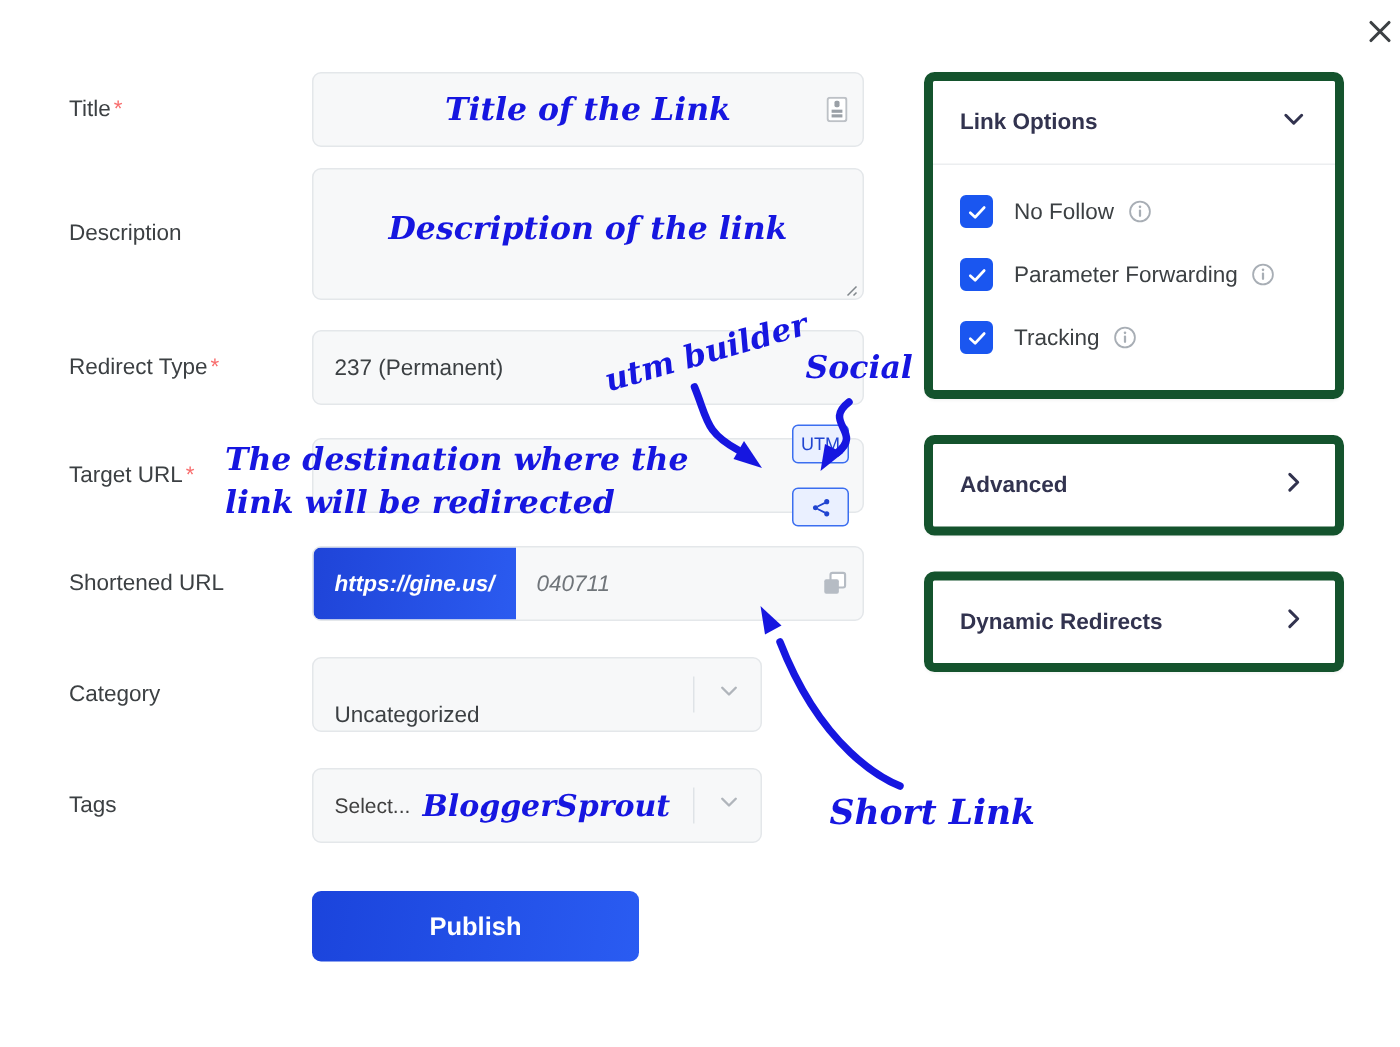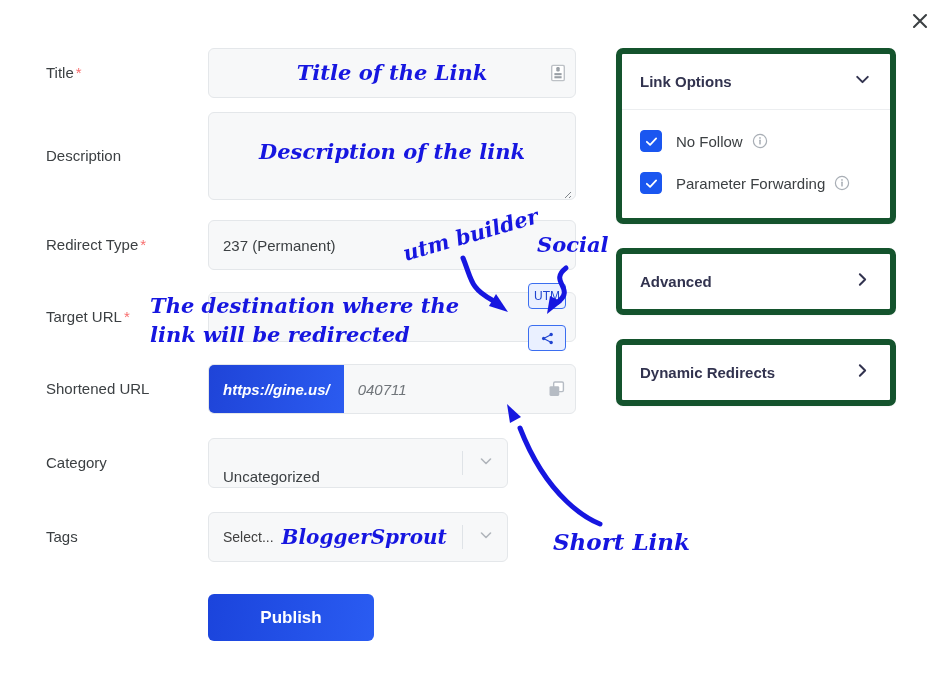--- a/index.html
+++ b/index.html
@@ -207,21 +207,21 @@
     align-items: center;
     justify-content: center;
     cursor: pointer;
     box-sizing: border-box;
   }
 
   
   .publish-btn {
     margin-left: 162px;
     margin-top: 18px;
-    width: 166px;
+    width: 218px;
     height: 47px;
     background: linear-gradient(100deg, #1b44dc 0%, #2a5cf2 100%);
     border: none;
     border-radius: 6px;
     color: #fff;
     font-size: 17px;
     font-weight: bold;
     font-family: "Liberation Sans", sans-serif;
     cursor: pointer;
   }
@@ -469,20 +469,35 @@
           <span class="check-label">Parameter Forwarding</span>
           <span class="info-icon">
             <svg width="16" height="16" viewBox="0 0 16 16">
                 <circle cx="8" cy="8" r="6.6" fill="none" stroke="#a8aeb5" stroke-width="1.2"></circle>
                 <circle cx="8" cy="4.9" r="0.85" fill="#a8aeb5"></circle>
                 <rect x="7.25" y="6.6" width="1.5" height="5" rx="0.7" fill="#a8aeb5"></rect>
               </svg>
           </span>
         </div>
 
+        <div class="check-row">
+          <span class="cbox on">
+            <svg width="13" height="13" viewBox="0 0 14 14">
+                <path d="M2 7.3 L5.5 10.6 L12 3.6" stroke="#ffffff" stroke-width="1.9" fill="none" stroke-linecap="round" stroke-linejoin="round"></path>
+              </svg>
+          </span>
+          <span class="check-label">Tracking</span>
+          <span class="info-icon">
+            <svg width="16" height="16" viewBox="0 0 16 16">
+                <circle cx="8" cy="8" r="6.6" fill="none" stroke="#a8aeb5" stroke-width="1.2"></circle>
+                <circle cx="8" cy="4.9" r="0.85" fill="#a8aeb5"></circle>
+                <rect x="7.25" y="6.6" width="1.5" height="5" rx="0.7" fill="#a8aeb5"></rect>
+              </svg>
+          </span>
+        </div>
 
       </div>
     </div>
 
     <div class="panel">
       <div class="panel-head">
         <span class="panel-title">Advanced</span>
         <span>
           <svg width="19" height="19" viewBox="0 0 18 18">
             <path d="M6.5 4 L11.5 9 L6.5 14" stroke="#32334f" stroke-width="1.9" fill="none" stroke-linecap="round" stroke-linejoin="round"></path>

